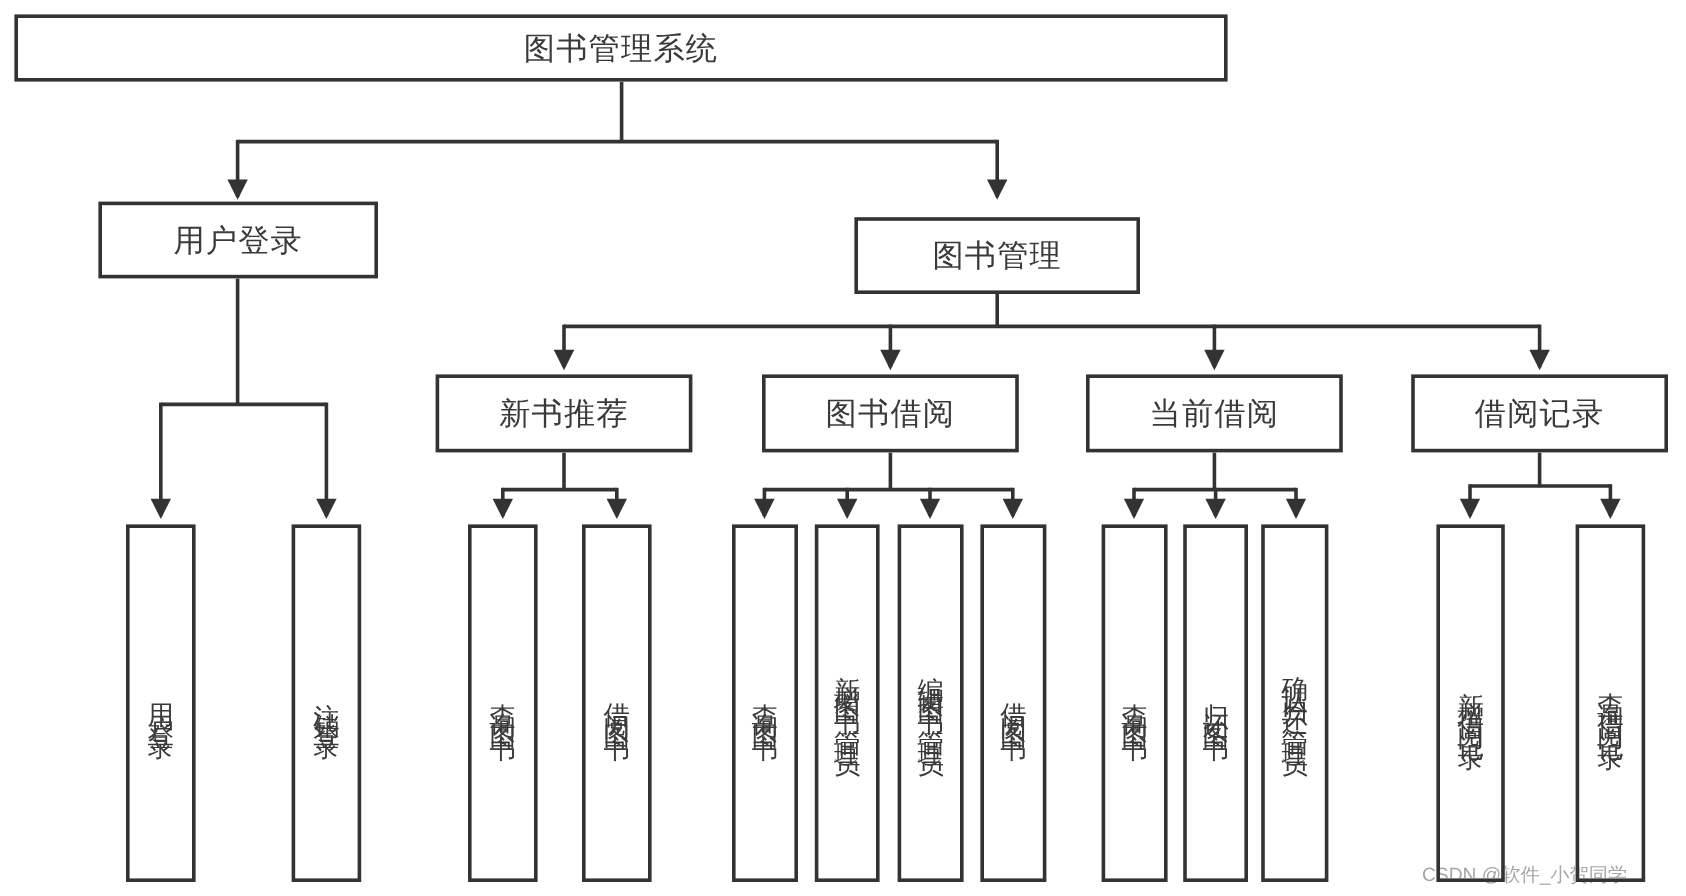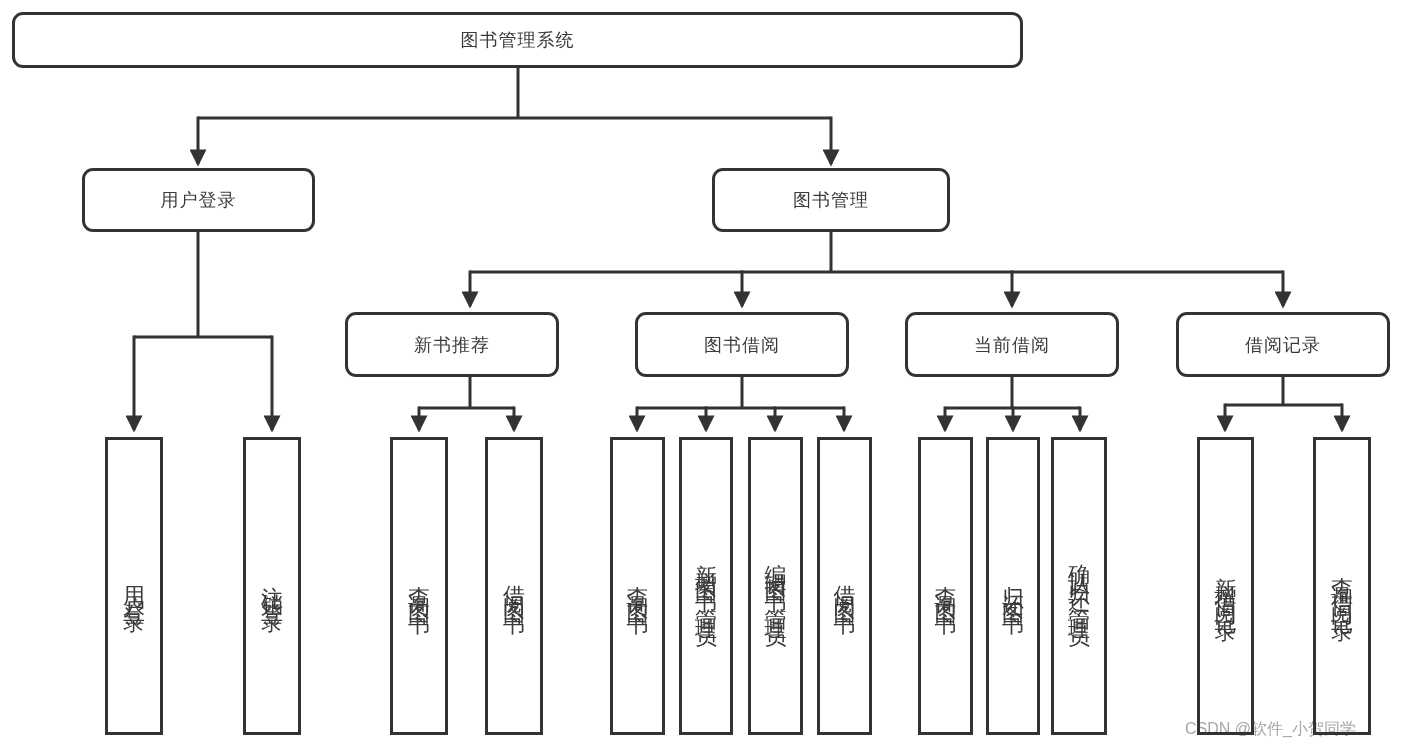--- a/index.html
+++ b/index.html
@@ -21,43 +21,42 @@
     box-sizing: border-box;
     background: #ffffff;
     border: 3px solid #333333;
     color: #3a3a3a;
     display: flex;
     align-items: center;
     justify-content: center;
     z-index: 1;
   }
   .box-h {
-    font-size: 18px;
+    font-size: 26px;
     letter-spacing: 1px;
     white-space: nowrap;
-    border-radius: 11px;
   }
   .box-v {
     top: 437px;
     height: 298px;
     writing-mode: vertical-rl;
     text-orientation: upright;
     font-size: 22px;
     letter-spacing: 9px;
     line-height: 1;
   }
   
   .lv1 { left: 12px;  top: 12px;  width: 1011px; height: 56px; }
   .lv2 { top: 168px; height: 64px; }
   .lv3 { top: 312px; height: 65px; width: 214px; }
 
   #n-user-login { left: 82px;  width: 233px; }
-  #n-book-mgmt  { left: 712px; width: 238px; }
+  #n-book-mgmt  { left: 712px; width: 238px; margin-top: 13px; }
 
-  #n-recommend { left: 345px; }
+  #n-recommend { left: 363px; }
   #n-borrow    { left: 635px; }
   #n-current   { left: 905px; }
   #n-records   { left: 1176px; }
 
   #l-user-login  { left: 105px;  width: 58px; }
   #l-logout      { left: 243px;  width: 58px; }
   #l-rec-query   { left: 390px;  width: 58px; }
   #l-rec-borrow  { left: 485px;  width: 58px; }
   #l-bor-query   { left: 610px;  width: 55px; }
   #l-bor-add     { left: 679px;  width: 54px; }

